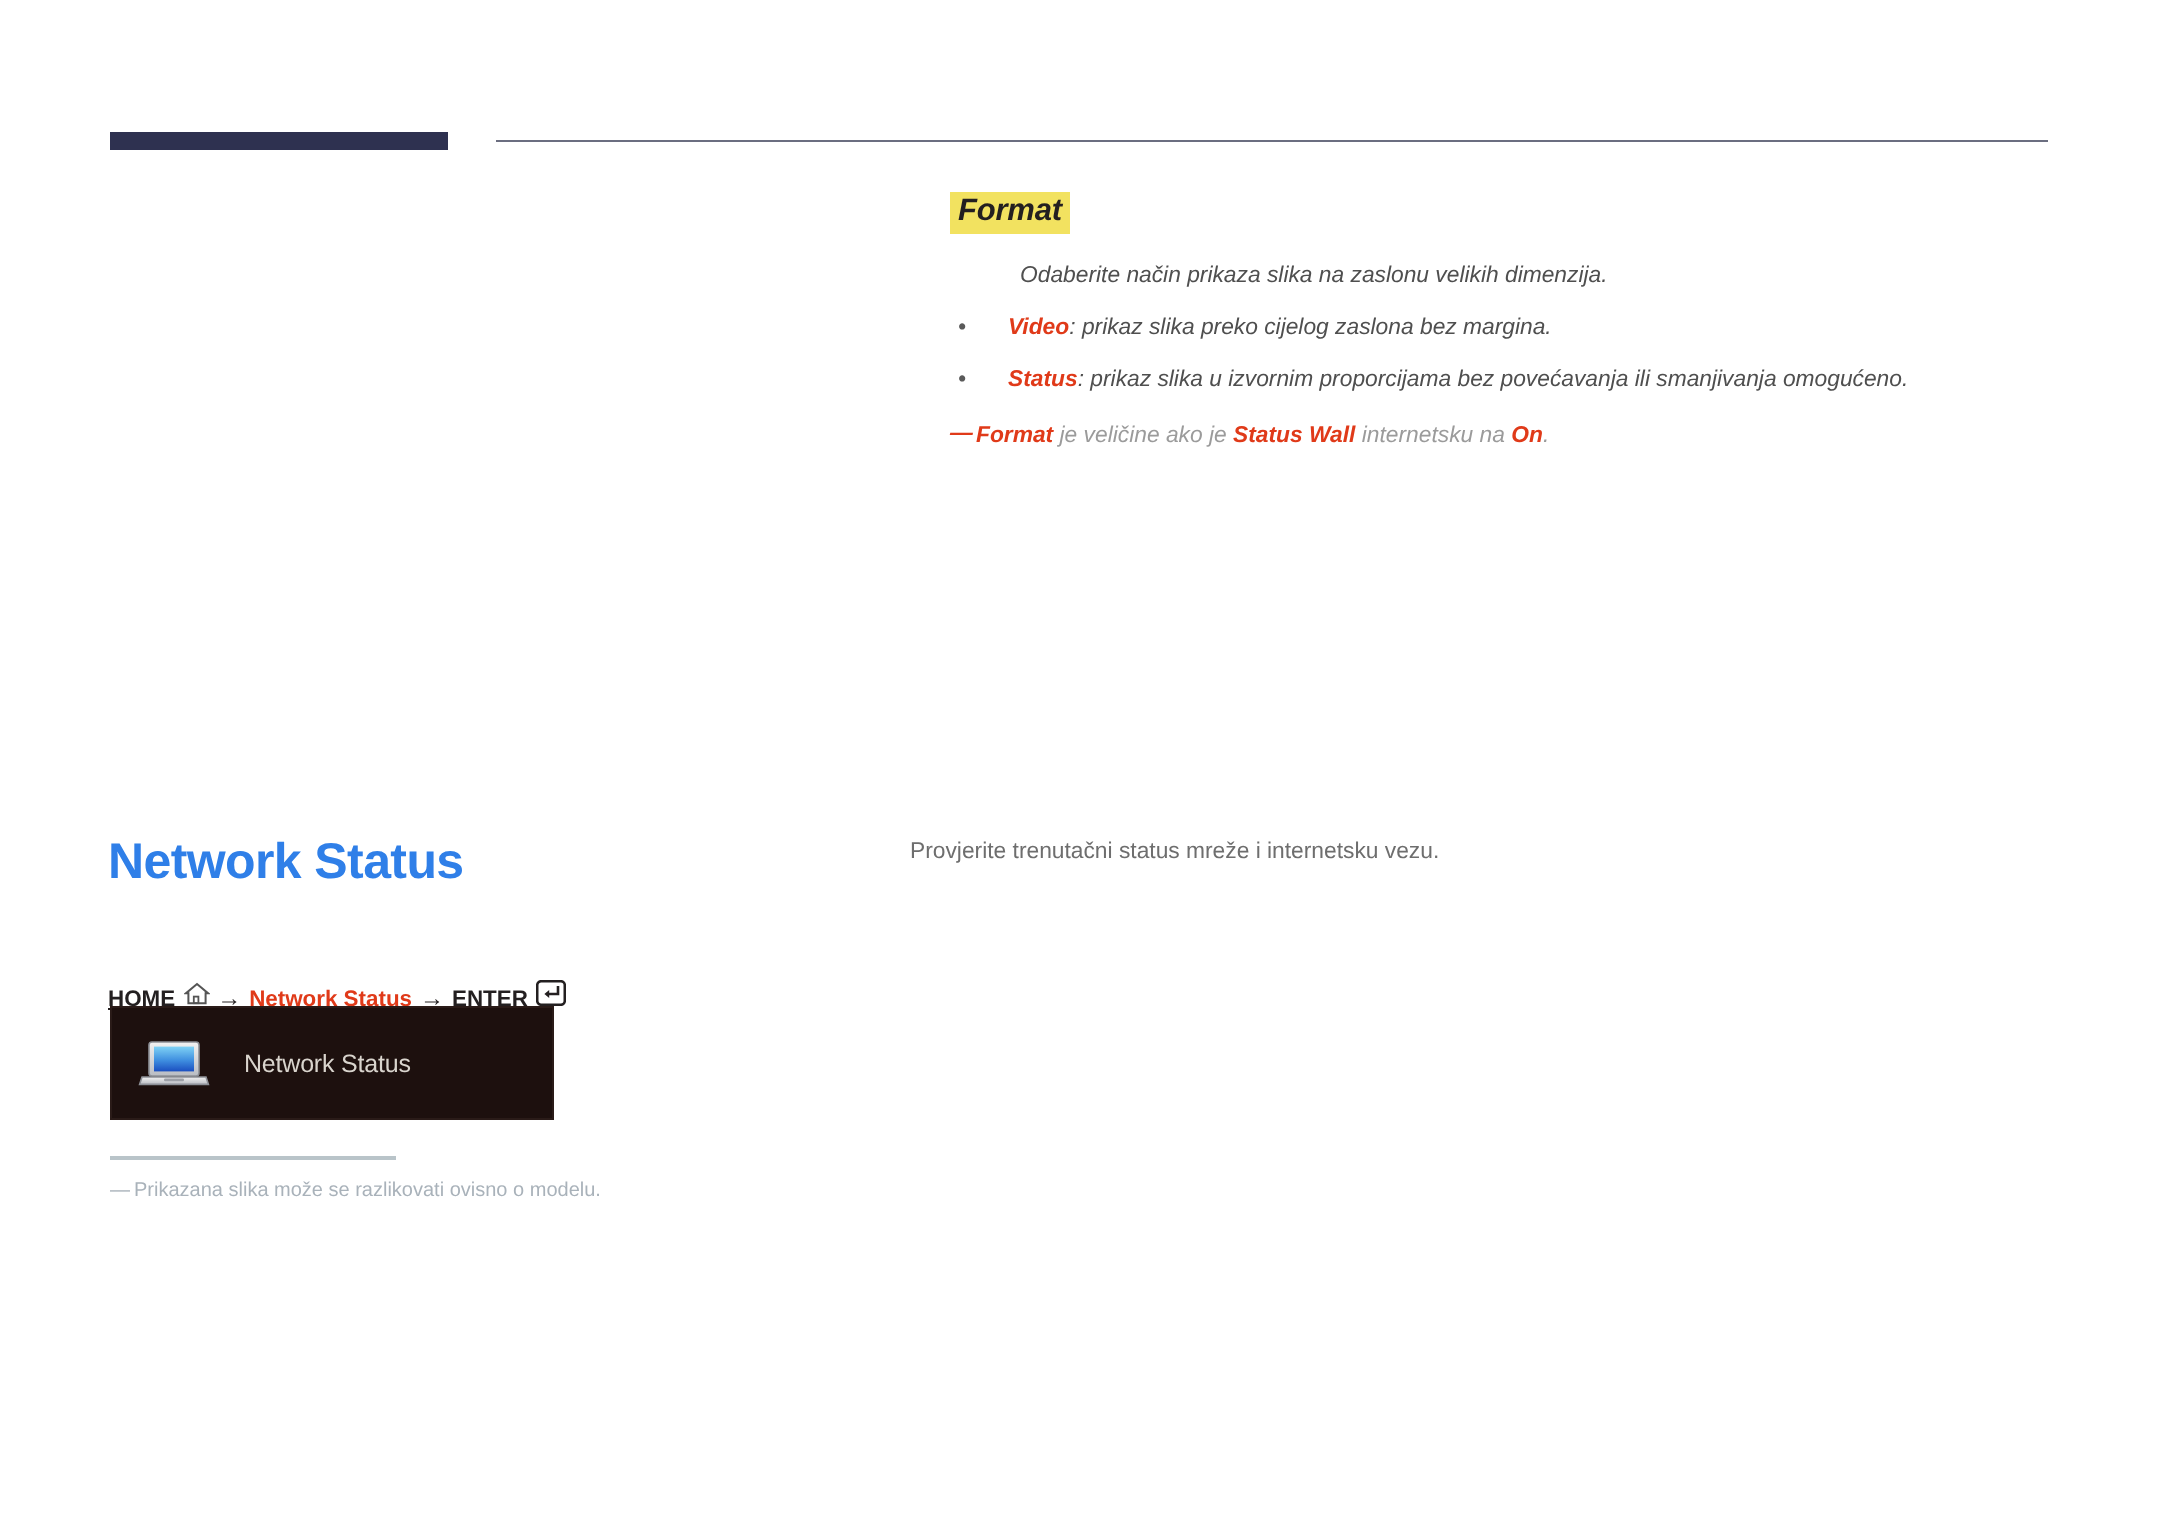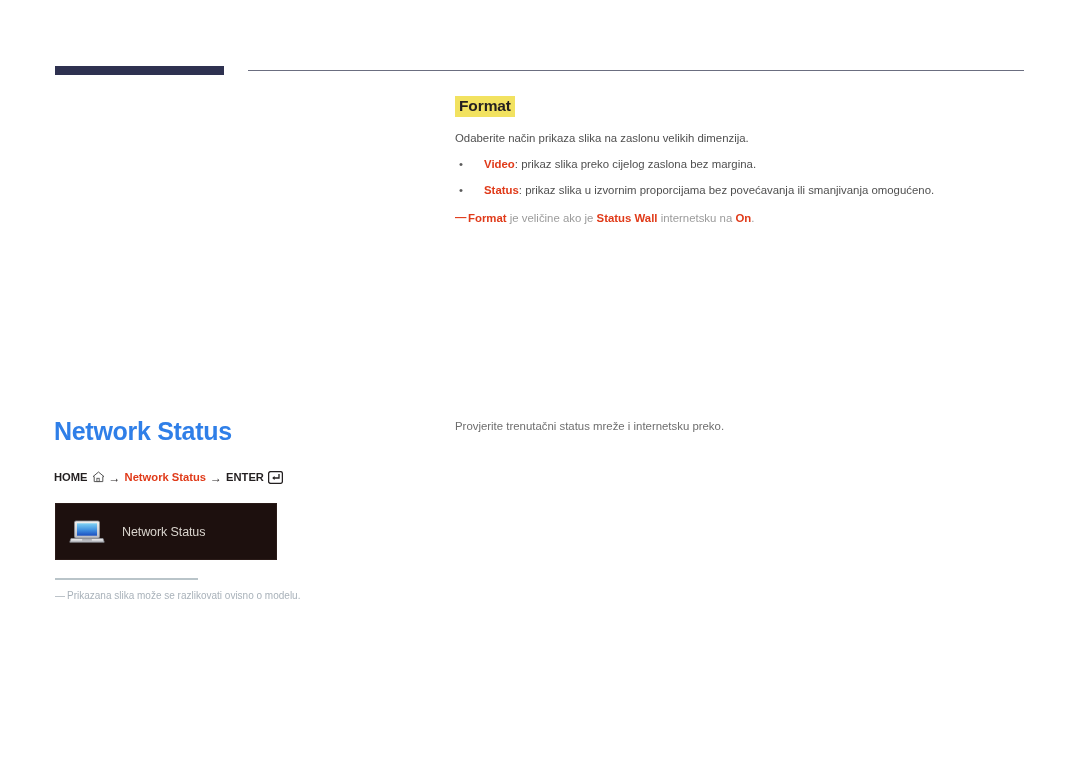--- a/index.html
+++ b/index.html
@@ -29,39 +29,41 @@
     left: 248px;
     top: 70px;
     width: 776px;
     height: 1px;
     background: #6b6e80;
   }
 
   
   .right-col {
     position: absolute;
-    left: 455px;
+    left: 475px;
     top: 96px;
     width: 570px;
+    font-style: italic;
   }
   .fmt-title {
     display: inline-block;
     font-size: 15.5px;
     font-weight: bold;
     color: #231f20;
     background: #f2e260;
     padding: 2px 4px 3px 4px;
     line-height: 1.05;
     letter-spacing: -0.1px;
   }
   .fmt-intro {
     margin-top: 13px;
     font-size: 11.4px;
     color: #4f4f4f;
     line-height: 1.5;
+    margin-left: 35px;
   }
   .fmt-list {
     margin: 0;
     padding: 0;
     list-style: none;
   }
   .fmt-list li {
     position: relative;
     margin-top: 9px;
     padding-left: 29px;
@@ -117,28 +119,29 @@
     top: 417px;
     font-size: 25px;
     font-weight: bold;
     color: #2f7fe8;
     letter-spacing: -0.3px;
   }
 
   .breadcrumb {
     position: absolute;
     left: 54px;
-    top: 471px;
+    top: 490px;
     font-size: 11.2px;
     font-weight: bold;
     color: #231f20;
     white-space: nowrap;
     display: flex;
-    align-items: flex-start;
+    align-items: flex-end;
     gap: 4px;
+    text-decoration: underline;
   }
   .breadcrumb .bc-accent {
     color: #e03a19;
     font-weight: bold;
   }
   .breadcrumb .arrow {
     color: #231f20;
     font-weight: normal;
     font-size: 12px;
   }
@@ -215,21 +218,21 @@
     <li>
       <span class="bullet">•</span><span class="term">Status</span><span>: </span><span>prikaz slika u izvornim proporcijama bez povećavanja ili smanjivanja omogućeno.</span>
     </li>
   </ul>
 
   <div class="note-line">
     <span class="dash">―</span><span class="term-dark">Format</span><span> je veličine ako je </span><span class="term-dark">Status Wall</span><span> internetsku na </span><span class="term-dark">On</span><span>.</span>
   </div>
 </div>
 
-<div class="right-desc">Provjerite trenutačni status mreže i internetsku preko.</div>
+<div class="right-desc">Provjerite trenutačni status mreže i internetsku vezu.</div>
 
 <div class="page-title">Network Status</div>
 
 <div class="breadcrumb">
   <span>HOME</span>
   <span class="home-icon">
     <svg width="13" height="12" viewBox="0 0 13 12" aria-hidden="true">
       <path d="M6.5 1 L12 5.6 L10.8 5.6 L10.8 10.6 L2.2 10.6 L2.2 5.6 L1 5.6 Z" fill="none" stroke="#555555" stroke-width="1"></path>
       <rect x="4.9" y="7.3" width="2.3" height="3.3" fill="none" stroke="#555555" stroke-width="0.9"></rect>
     </svg>

